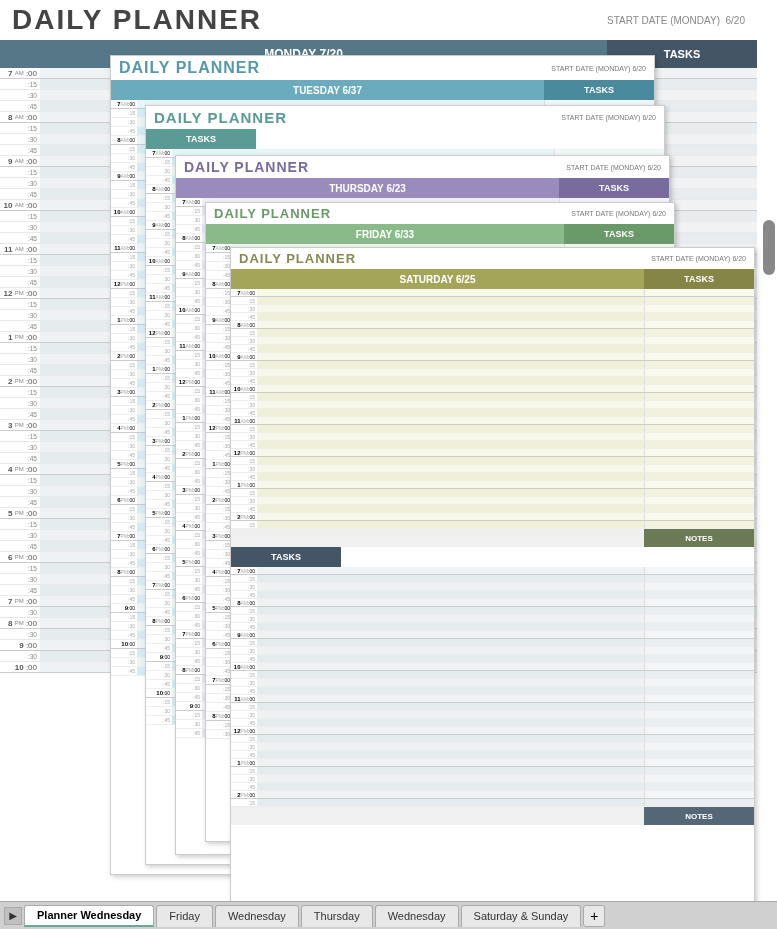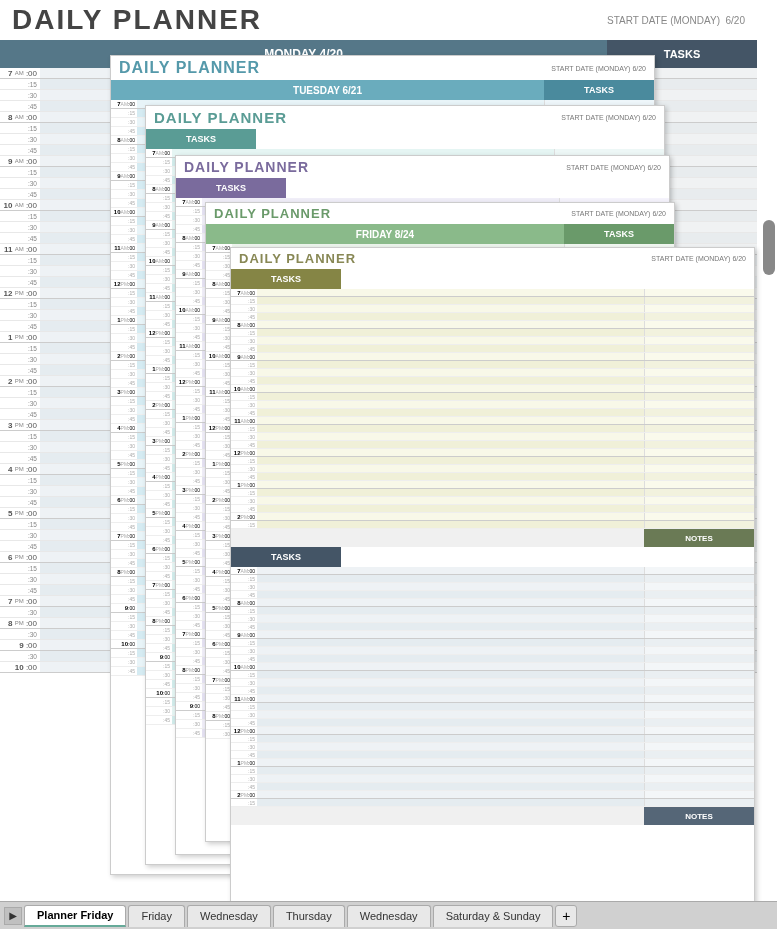--- a/index.html
+++ b/index.html
@@ -211,21 +211,21 @@
 
       <div class="main-header">
         <span class="main-title">DAILY PLANNER</span>
         <span class="main-start-date-label">
           <span>START DATE (MONDAY)</span>&nbsp;
           <span>6/20</span>
         </span>
       </div>
 
       <div class="main-day-bar">
-        <div class="main-day-cell">MONDAY 4/20</div>
+        <div class="main-day-cell">MONDAY 7/20</div>
         <div class="main-tasks-cell">TASKS</div>
       </div>
 
       <div class="main-time-area">
 
         <div class="main-row hour-row">
           <div class="main-label"><b>7</b>&nbsp;<span style="font-size:6px;color:#888">AM</span>&nbsp;:00</div>
           <div class="main-content"></div>
           <div class="main-tasks"></div>
         </div>
@@ -518,21 +518,21 @@
     </div>
 
     <div style="position:absolute;top:55px;left:110px;width:545px;height:820px;z-index:2;background:#fff;border:1px solid #ccc;box-shadow:2px 2px 5px rgba(0,0,0,0.2);overflow:hidden;">
       <div style="display:flex;align-items:center;padding:3px 8px;background:#fff;">
         <span style="font-size:16px;font-weight:900;color:#5599aa;text-transform:uppercase;letter-spacing:1px;">DAILY PLANNER</span>
         <span style="margin-left:auto;font-size:7px;color:#777;">
           <span>START DATE (MONDAY)</span>&nbsp;<span>6/20</span>
         </span>
       </div>
       <div style="display:flex;height:20px;">
-        <div style="flex:1;background:#6aacbd;display:flex;align-items:center;justify-content:center;font-size:10px;font-weight:bold;color:#fff;">TUESDAY 6/21</div>
+        <div style="flex:1;background:#6aacbd;display:flex;align-items:center;justify-content:center;font-size:10px;font-weight:bold;color:#fff;">TUESDAY 6/37</div>
         <div style="width:110px;background:#4a8a9d;display:flex;align-items:center;justify-content:center;font-size:9px;font-weight:bold;color:#fff;">TASKS</div>
       </div>
 
       <div id="tue-grid">
           <div style="display:flex;height:9px;border-bottom:1px solid #ccc">
         <div style="width:26px;display:flex;align-items:center;justify-content:flex-end;padding-right:2px;flex-shrink:0">
               <b style="font-size:6px">7</b>
               <span style="font-size:5px;color:#aaa">AM</span>
               <span style="font-size:5px"> :00</span>
             </div>
@@ -1508,20 +1508,21 @@
     </div>
 
     <div style="position:absolute;top:155px;left:175px;width:495px;height:700px;z-index:4;background:#fff;border:1px solid #ccc;box-shadow:2px 2px 5px rgba(0,0,0,0.2);overflow:hidden;">
       <div style="display:flex;align-items:center;padding:3px 8px;background:#fff;">
         <span style="font-size:14px;font-weight:900;color:#7a6b9d;text-transform:uppercase;letter-spacing:1px;">DAILY PLANNER</span>
         <span style="margin-left:auto;font-size:7px;color:#777;">
           <span>START DATE (MONDAY)</span>&nbsp;<span>6/20</span>
         </span>
       </div>
       <div style="display:flex;height:20px;">
+        <div style="flex:1;background:#9a8bbd;display:flex;align-items:center;justify-content:center;font-size:10px;font-weight:bold;color:#fff;">THURSDAY 6/23</div>
         <div style="width:110px;background:#7a6b9d;display:flex;align-items:center;justify-content:center;font-size:9px;font-weight:bold;color:#fff;">TASKS</div>
       </div>
       <div id="thu-grid">
           <div style="display:flex;height:9px;border-bottom:1px solid #ccc">
         <div style="width:26px;display:flex;align-items:center;justify-content:flex-end;padding-right:2px;flex-shrink:0">
               <b style="font-size:6px">7</b>
               <span style="font-size:5px;color:#aaa">AM</span>
               <span style="font-size:5px"> :00</span>
             </div>
         <div style="flex:1;background:#f0eef8"></div>
@@ -1972,21 +1973,21 @@
     </div>
 
     <div style="position:absolute;top:202px;left:205px;width:470px;height:640px;z-index:5;background:#fff;border:1px solid #ccc;box-shadow:2px 2px 5px rgba(0,0,0,0.2);overflow:hidden;">
       <div style="display:flex;align-items:center;padding:3px 8px;background:#fff;">
         <span style="font-size:13px;font-weight:900;color:#6a9a6a;text-transform:uppercase;letter-spacing:1px;">DAILY PLANNER</span>
         <span style="margin-left:auto;font-size:7px;color:#777;">
           <span>START DATE (MONDAY)</span>&nbsp;<span>6/20</span>
         </span>
       </div>
       <div style="display:flex;height:20px;">
-        <div style="flex:1;background:#8aba8a;display:flex;align-items:center;justify-content:center;font-size:10px;font-weight:bold;color:#fff;">FRIDAY 8/24</div>
+        <div style="flex:1;background:#8aba8a;display:flex;align-items:center;justify-content:center;font-size:10px;font-weight:bold;color:#fff;">FRIDAY 6/33</div>
         <div style="width:110px;background:#6a9a6a;display:flex;align-items:center;justify-content:center;font-size:9px;font-weight:bold;color:#fff;">TASKS</div>
       </div>
       <div id="fri-grid">
           <div style="display:flex;height:9px;border-bottom:1px solid #ccc">
         <div style="width:26px;display:flex;align-items:center;justify-content:flex-end;padding-right:2px;flex-shrink:0">
               <b style="font-size:6px">7</b>
               <span style="font-size:5px;color:#aaa">AM</span>
               <span style="font-size:5px"> :00</span>
             </div>
         <div style="flex:1;background:#edf5ed"></div>
@@ -2402,20 +2403,21 @@
     <div style="position:absolute;top:247px;left:230px;width:525px;height:660px;z-index:6;background:#fff;border:1px solid #ccc;box-shadow:2px 2px 5px rgba(0,0,0,0.2);overflow:hidden;">
 
       <div style="display:flex;align-items:center;padding:3px 8px;background:#fff;">
         <span style="font-size:13px;font-weight:900;color:#888855;text-transform:uppercase;letter-spacing:1px;">DAILY PLANNER</span>
         <span style="margin-left:auto;font-size:7px;color:#777;">
           <span>START DATE (MONDAY)</span>&nbsp;<span>6/20</span>
         </span>
       </div>
 
       <div style="display:flex;height:20px;">
+        <div style="flex:1;background:#a5a55a;display:flex;align-items:center;justify-content:center;font-size:10px;font-weight:bold;color:#fff;">SATURDAY 6/25</div>
         <div style="width:110px;background:#858545;display:flex;align-items:center;justify-content:center;font-size:9px;font-weight:bold;color:#fff;">TASKS</div>
       </div>
 
       <div id="sat-grid">
           <div style="display:flex;height:8px;border-bottom:1px solid #ccc">
         <div style="width:26px;display:flex;align-items:center;justify-content:flex-end;padding-right:2px;flex-shrink:0">
               <b style="font-size:6px">7</b>
               <span style="font-size:5px;color:#aaa">AM</span>
               <span style="font-size:5px"> :00</span>
             </div>
@@ -2886,21 +2888,21 @@
         <div style="width:110px;background:#556677;display:flex;align-items:center;justify-content:center;font-size:8px;font-weight:bold;color:#fff;">NOTES</div>
       </div>
     </div>
 
     <div style="position:absolute;right:2px;top:220px;width:12px;height:55px;background:#888;border-radius:6px;z-index:10;"></div>
   </div>
 
   <div class="tab-bar">
     <div class="tab-prev-btn">▶</div>
     <div class="tab active">
-      <span>Planner Friday</span>
+      <span>Planner Wednesday</span>
     </div>
     <div class="tab">
       <span>Friday</span>
     </div>
     <div class="tab">
       <span>Wednesday</span>
     </div>
     <div class="tab">
       <span>Thursday</span>
     </div>

